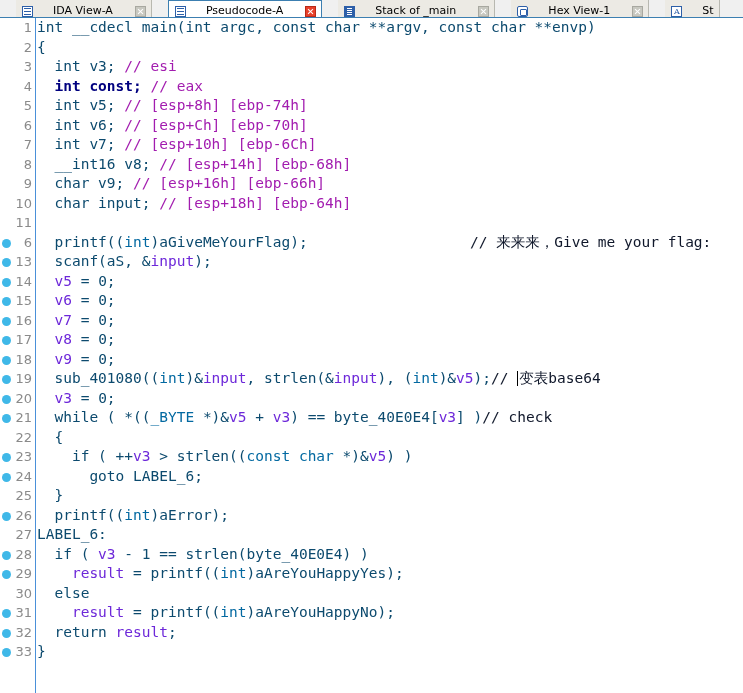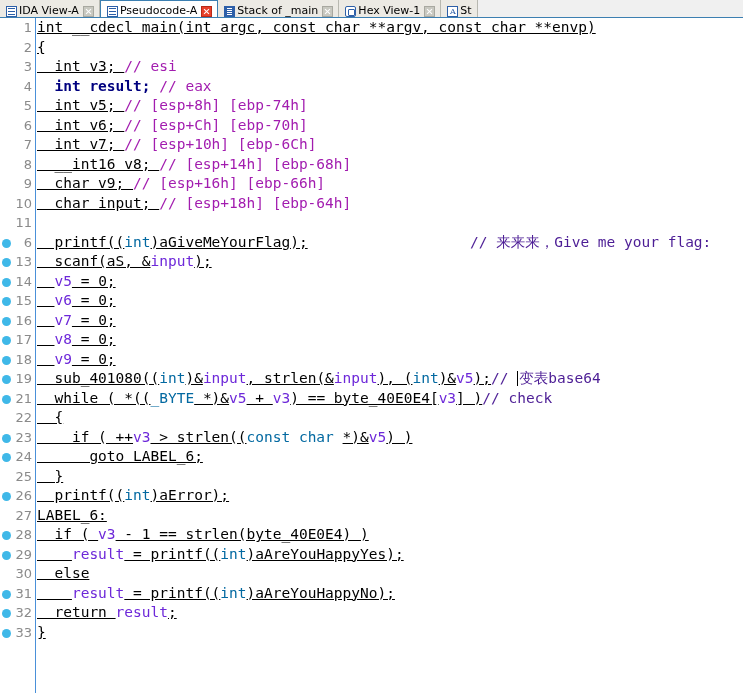--- a/index.html
+++ b/index.html
@@ -17,30 +17,31 @@
     background: #f0f0f0;
     border-bottom: 1px solid #3c7fb1;
     display: flex;
     align-items: stretch;
     overflow: hidden;
     box-sizing: border-box;
   }
   .tab {
     display: flex;
     align-items: center;
-    gap: 2px;
+    gap: 20px;
     padding: 0 5px 0 6px;
     font-size: 11px;
     color: #000000;
     background: #eceae4;
     border-right: 1px solid #b8b8b0;
     white-space: nowrap;
     box-sizing: border-box;
     height: 22px;
     font-family: "DejaVu Sans", sans-serif;
+    margin-left: 16px;
   }
   .tab.active {
     background: #ffffff;
     border-top: 1px solid #3c7fb1;
     border-left: 1px solid #3c7fb1;
     border-right: 1px solid #3c7fb1;
     border-bottom: 1px solid #ffffff;
     margin-bottom: -1px;
   }
   .tab-label { line-height: 18px; }
@@ -158,24 +159,24 @@
   }
   
   #guide {
     position: absolute;
     left: 35px; top: 0;
     width: 1px; height: 675px;
     background: #4a90d9;
   }
 
   
-  .t-kw    { color: #000000; text-decoration: underline; }            
+  .t-kw    { color: #0c4a6e; }            
   .t-bold  { color: #00007f; font-weight: bold; }
   .t-cmt   { color: #a21caf; }            
-  .t-gcmt  { color: #4c1d95; }            
+  .t-gcmt  { color: #0f172a; }            
   .t-var   { color: #6d28d9; }            
   .t-gray  { color: #0369a1; }
 
   .caret {
     display: inline-block;
     width: 1px;
     height: 15px;
     background: #000000;
     vertical-align: -3px;
     margin: 0 1px 0 0;
@@ -210,36 +211,37 @@
       <span class="tab-label">St</span>
     </div>
   </div>
 
 <div id="codearea">
   <div id="guide"></div>
   <div id="code-lines">
       <div class="code-row"><span class="lineno">1</span><span class="code-text"><span class="t-kw">int __cdecl main(int argc, const char **argv, const char **envp)</span></span></div>
       <div class="code-row"><span class="lineno">2</span><span class="code-text"><span class="t-kw">{</span></span></div>
       <div class="code-row"><span class="lineno">3</span><span class="code-text"><span class="t-kw">  int v3; </span><span class="t-cmt">// esi</span></span></div>
-      <div class="code-row"><span class="lineno">4</span><span class="code-text"><span class="t-bold">  int result; </span><span class="t-cmt">// eax</span></span></div>
+      <div class="code-row"><span class="lineno">4</span><span class="code-text"><span class="t-bold">  int const; </span><span class="t-cmt">// eax</span></span></div>
       <div class="code-row"><span class="lineno">5</span><span class="code-text"><span class="t-kw">  int v5; </span><span class="t-cmt">// [esp+8h] [ebp-74h]</span></span></div>
       <div class="code-row"><span class="lineno">6</span><span class="code-text"><span class="t-kw">  int v6; </span><span class="t-cmt">// [esp+Ch] [ebp-70h]</span></span></div>
       <div class="code-row"><span class="lineno">7</span><span class="code-text"><span class="t-kw">  int v7; </span><span class="t-cmt">// [esp+10h] [ebp-6Ch]</span></span></div>
       <div class="code-row"><span class="lineno">8</span><span class="code-text"><span class="t-kw">  __int16 v8; </span><span class="t-cmt">// [esp+14h] [ebp-68h]</span></span></div>
       <div class="code-row"><span class="lineno">9</span><span class="code-text"><span class="t-kw">  char v9; </span><span class="t-cmt">// [esp+16h] [ebp-66h]</span></span></div>
       <div class="code-row"><span class="lineno">10</span><span class="code-text"><span class="t-kw">  char input; </span><span class="t-cmt">// [esp+18h] [ebp-64h]</span></span></div>
       <div class="code-row"><span class="lineno">11</span><span class="code-text"></span></div>
       <div class="code-row"><span class="gutter-dot"></span><span class="lineno">6</span><span class="code-text"><span class="t-kw">  printf((</span><span class="t-gray">int</span><span class="t-kw">)aGiveMeYourFlag);</span></span><span class="t-gcmt" style="position: absolute; left: 470px; top: 0px;">// 来来来，Give me your flag:</span></div>
       <div class="code-row"><span class="gutter-dot"></span><span class="lineno">13</span><span class="code-text"><span class="t-kw">  scanf(aS, &amp;</span><span class="t-var">input</span><span class="t-kw">);</span></span></div>
       <div class="code-row"><span class="gutter-dot"></span><span class="lineno">14</span><span class="code-text"><span class="t-kw">  </span><span class="t-var">v5</span><span class="t-kw"> = 0;</span></span></div>
       <div class="code-row"><span class="gutter-dot"></span><span class="lineno">15</span><span class="code-text"><span class="t-kw">  </span><span class="t-var">v6</span><span class="t-kw"> = 0;</span></span></div>
       <div class="code-row"><span class="gutter-dot"></span><span class="lineno">16</span><span class="code-text"><span class="t-kw">  </span><span class="t-var">v7</span><span class="t-kw"> = 0;</span></span></div>
       <div class="code-row"><span class="gutter-dot"></span><span class="lineno">17</span><span class="code-text"><span class="t-kw">  </span><span class="t-var">v8</span><span class="t-kw"> = 0;</span></span></div>
       <div class="code-row"><span class="gutter-dot"></span><span class="lineno">18</span><span class="code-text"><span class="t-kw">  </span><span class="t-var">v9</span><span class="t-kw"> = 0;</span></span></div>
       <div class="code-row"><span class="gutter-dot"></span><span class="lineno">19</span><span class="code-text"><span class="t-kw">  sub_401080((</span><span class="t-gray">int</span><span class="t-kw">)&amp;</span><span class="t-var">input</span><span class="t-kw">, strlen(&amp;</span><span class="t-var">input</span><span class="t-kw">), (</span><span class="t-gray">int</span><span class="t-kw">)&amp;</span><span class="t-var">v5</span><span class="t-kw">);</span><span class="t-gcmt">// </span><span class="caret"></span><span class="t-gcmt">变表base64</span></span></div>
+      <div class="code-row"><span class="gutter-dot"></span><span class="lineno">20</span><span class="code-text"><span class="t-kw">  </span><span class="t-var">v3</span><span class="t-kw"> = 0;</span></span></div>
       <div class="code-row"><span class="gutter-dot"></span><span class="lineno">21</span><span class="code-text"><span class="t-kw">  while ( *((</span><span class="t-gray">_BYTE</span><span class="t-kw"> *)&amp;</span><span class="t-var">v5</span><span class="t-kw"> + </span><span class="t-var">v3</span><span class="t-kw">) == byte_40E0E4[</span><span class="t-var">v3</span><span class="t-kw">] )</span><span class="t-gcmt">// check</span></span></div>
       <div class="code-row"><span class="lineno">22</span><span class="code-text"><span class="t-kw">  {</span></span></div>
       <div class="code-row"><span class="gutter-dot"></span><span class="lineno">23</span><span class="code-text"><span class="t-kw">    if ( ++</span><span class="t-var">v3</span><span class="t-kw"> &gt; strlen((</span><span class="t-gray">const char </span><span class="t-kw">*)&amp;</span><span class="t-var">v5</span><span class="t-kw">) )</span></span></div>
       <div class="code-row"><span class="gutter-dot"></span><span class="lineno">24</span><span class="code-text"><span class="t-kw">      goto LABEL_6;</span></span></div>
       <div class="code-row"><span class="lineno">25</span><span class="code-text"><span class="t-kw">  }</span></span></div>
       <div class="code-row"><span class="gutter-dot"></span><span class="lineno">26</span><span class="code-text"><span class="t-kw">  printf((</span><span class="t-gray">int</span><span class="t-kw">)aError);</span></span></div>
       <div class="code-row"><span class="lineno">27</span><span class="code-text"><span class="t-kw">LABEL_6:</span></span></div>
       <div class="code-row"><span class="gutter-dot"></span><span class="lineno">28</span><span class="code-text"><span class="t-kw">  if ( </span><span class="t-var">v3</span><span class="t-kw"> - 1 == strlen(byte_40E0E4) )</span></span></div>
       <div class="code-row"><span class="gutter-dot"></span><span class="lineno">29</span><span class="code-text"><span class="t-kw">    </span><span class="t-var">result</span><span class="t-kw"> = printf((</span><span class="t-gray">int</span><span class="t-kw">)aAreYouHappyYes);</span></span></div>
       <div class="code-row"><span class="lineno">30</span><span class="code-text"><span class="t-kw">  else</span></span></div>

